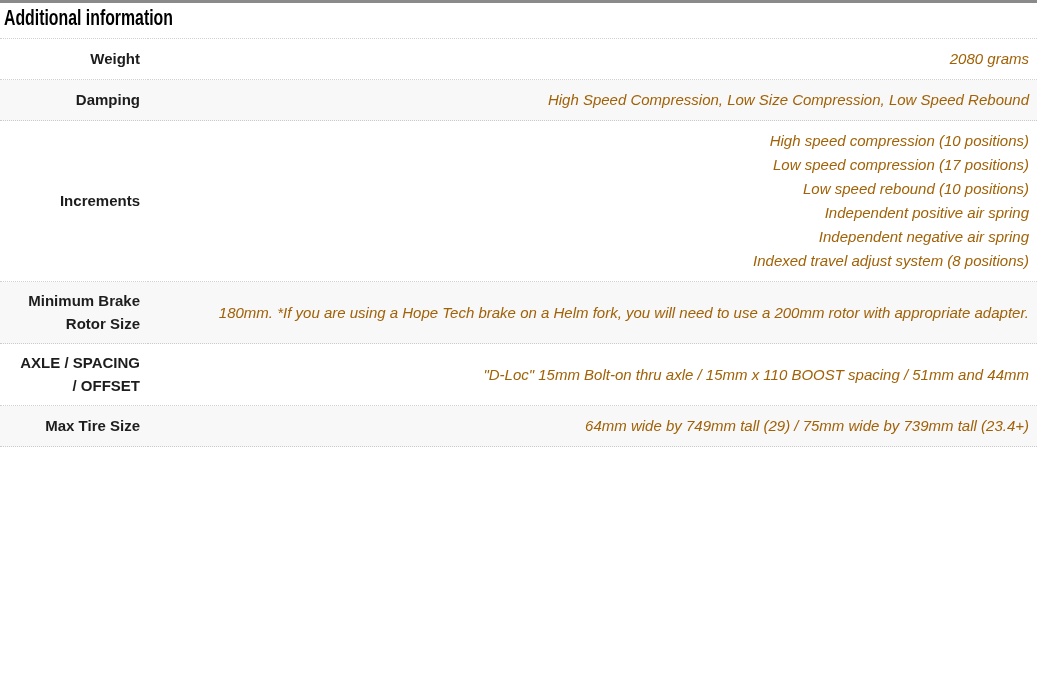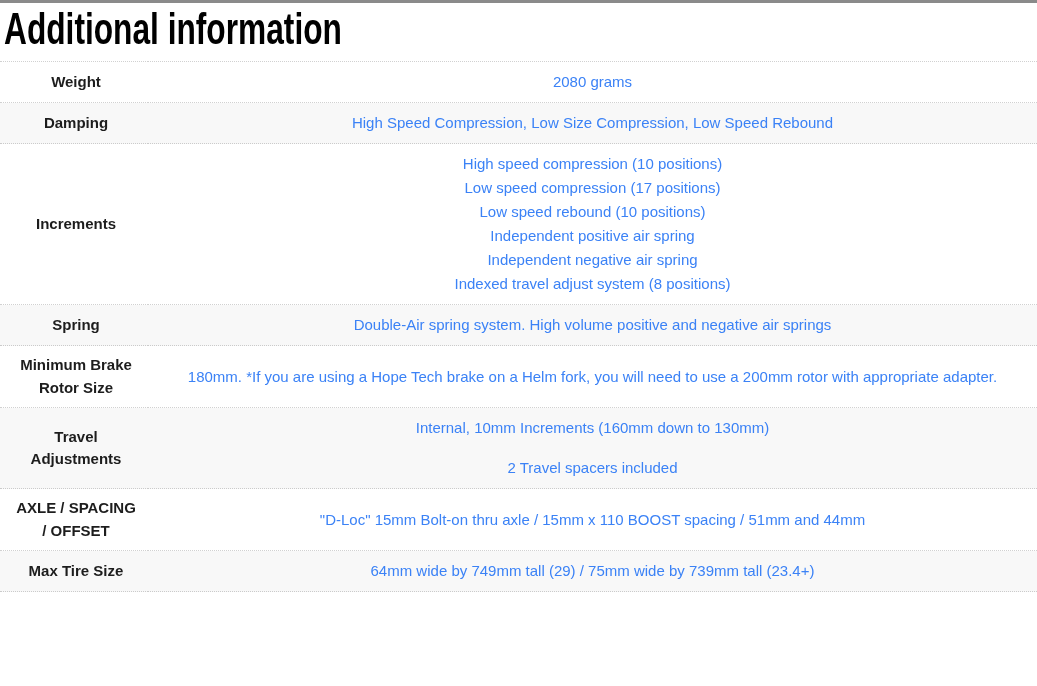--- a/index.html
+++ b/index.html
@@ -17,55 +17,56 @@
   }
   .top-divider {
     width: 100%;
     height: 3px;
     background: #8a8a8a;
   }
   h2.page-title {
     margin: 3px 0 9px 4px;
     line-height: 1.05;
     white-space: nowrap;
-    font-size: 44px;
+    font-size: 22px;
     font-weight: 700;
     color: #000000;
   }
   h2.page-title .condense {
     display: inline-block;
     transform: scaleX(0.72);
     transform-origin: 0 50%;
     letter-spacing: 0px;
   }
   table.attributes-table {
     width: 100%;
     border-collapse: collapse;
     table-layout: fixed;
     border-top: 1px dotted rgba(0,0,0,0.18);
   }
   table.attributes-table th,
   table.attributes-table td {
     border-bottom: 1px dotted rgba(0,0,0,0.18);
     vertical-align: middle;
-    text-align: center;
+    text-align: right;
   }
   table.attributes-table th {
     width: 148px;
     padding: 8px 8px 8px 12px;
     font-size: 15px;
     font-weight: 700;
     line-height: 1.5;
     color: #1d1d1d;
   }
   table.attributes-table td {
     padding: 0 8px;
     font-size: 15px;
+    font-style: italic;
     line-height: 1.6;
-    color: #3b82f6;
+    color: #a16207;
   }
   table.attributes-table td p {
     margin: 0;
     padding: 8px 0;
   }
   table.attributes-table tr:nth-child(even) th,
   table.attributes-table tr:nth-child(even) td {
     background: rgba(0,0,0,0.026);
   }
 </style>
@@ -90,36 +91,23 @@
           <p><span>High Speed Compression, Low Size Compression, Low Speed Rebound</span></p>
         </td>
       </tr>
       <tr>
         <th>Increments</th>
         <td>
           <p><span>High speed compression (10 positions)</span><br><span>Low speed compression (17 positions)</span><br><span>Low speed rebound (10 positions)</span><br><span>Independent positive air spring</span><br><span>Independent negative air spring</span><br><span>Indexed travel adjust system (8 positions)</span></p>
         </td>
       </tr>
       <tr>
-        <th>Spring</th>
-        <td>
-          <p><span>Double-Air spring system. High volume positive and negative air springs</span></p>
-        </td>
-      </tr>
-      <tr>
         <th>Minimum Brake Rotor Size</th>
         <td>
           <p><span>180mm.  *If you are using a Hope Tech brake on a Helm fork, you will need to use a 200mm rotor with appropriate adapter.</span></p>
-        </td>
-      </tr>
-      <tr>
-        <th>Travel Adjustments</th>
-        <td>
-          <p><span>Internal, 10mm Increments (160mm down to 130mm)</span></p>
-          <p><span>2 Travel spacers included</span></p>
         </td>
       </tr>
       <tr>
         <th>AXLE / SPACING / OFFSET</th>
         <td>
           <p><span>"D-Loc" 15mm Bolt-on thru axle  / 15mm x 110 BOOST spacing / 51mm and 44mm</span></p>
         </td>
       </tr>
       <tr>
         <th>Max Tire Size</th>

